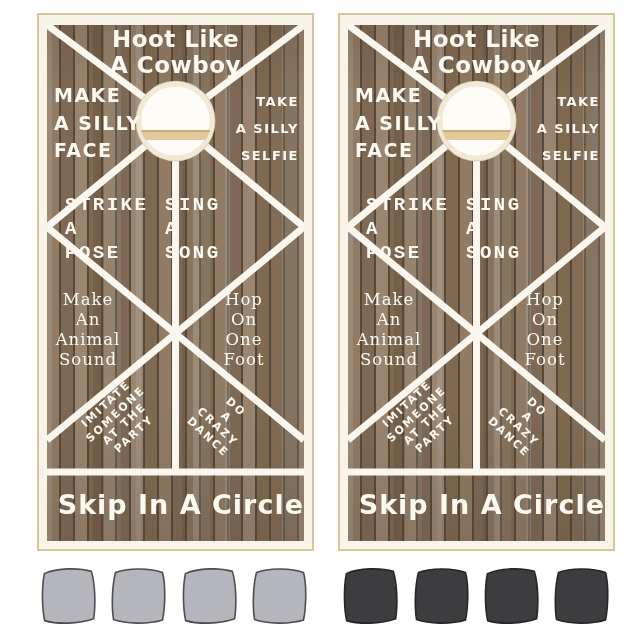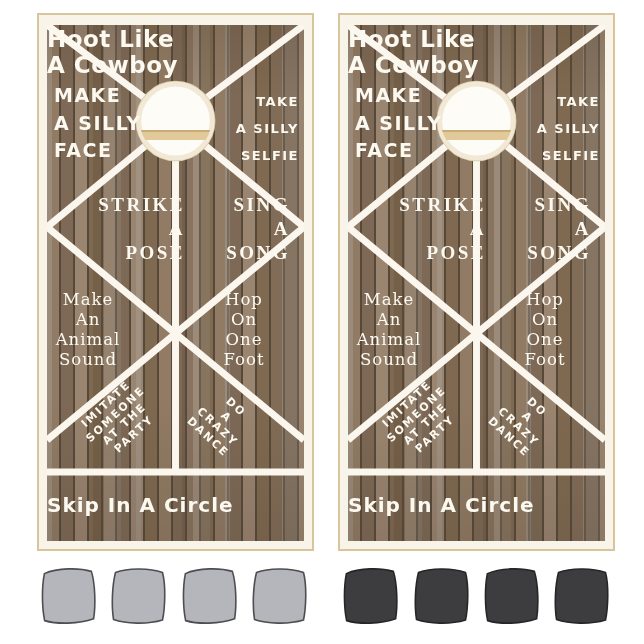--- a/index.html
+++ b/index.html
@@ -28,40 +28,40 @@
         rgba(163,158,148,.22) 57px 74px, rgba(0,0,0,0) 74px 89px),
       repeating-linear-gradient(90deg,
         #917b64 0 12.5px, #57493a 12.5px 14px,
         #7d6955 14px 26.5px, #57493a 26.5px 28px,
         #9a8570 28px 40.5px, #57493a 40.5px 42px,
         #7f6950 42px 54.5px, #57493a 54.5px 56px);
   }
   .lines-svg{position:absolute;left:0;top:0;width:100%;height:100%;}
   
   .btxt{position:absolute;color:#fcf9f1;white-space:nowrap;}
-  .t-top{left:0;right:0;top:1px;text-align:left;font-weight:bold;
+  .t-top{left:0;right:0;top:1px;text-align:center;font-weight:bold;
          font-size:23px;line-height:26px;letter-spacing:.5px;}
   .t-ul{left:7px;top:57px;text-align:left;font-weight:bold;
         font-size:19px;line-height:27.5px;letter-spacing:1.5px;}
   .t-ur{right:5px;top:63px;text-align:right;font-weight:bold;
         font-size:13px;line-height:27px;letter-spacing:1.5px;}
-  .t-mid{font-family:Liberation Serif, serif;font-weight:bold;
-         font-size:19px;line-height:24px;letter-spacing:2.5px;text-align:right;top:168px;}
+  .t-mid{font-family:Liberation Mono, monospace;font-weight:bold;
+         font-size:19px;line-height:24px;letter-spacing:2.5px;text-align:left;top:168px;}
   .t-ml{left:18px;width:120px;}
-  .t-mr{left:133px;width:110px;}
+  .t-mr{left:118px;width:110px;}
   .t-low{font-family:"DejaVu Serif","Liberation Serif",serif;
          font-size:16.5px;line-height:20px;letter-spacing:1px;text-align:center;top:265px;}
   .t-ll{left:-14px;width:110px;}
   .t-lr{left:142px;width:110px;}
   .t-diag{font-weight:bold;font-size:11px;line-height:13.5px;letter-spacing:2px;
           text-align:center;}
   .t-dl{left:73px;top:394px;transform:translate(-50%,-50%) rotate(-43deg);}
   .t-dr{left:175px;top:397px;transform:translate(-50%,-50%) rotate(43deg);}
-  .t-bottom{left:0;right:0;top:464px;text-align:left;font-weight:bold;
-            font-size:20px;line-height:32px;letter-spacing:1px;}
+  .t-bottom{left:0;right:0;top:464px;text-align:right;font-weight:bold;
+            font-size:27px;line-height:32px;letter-spacing:1px;}
   
   .bag{position:absolute;top:564px;width:60px;height:64px;}
   .bag svg{width:100%;height:100%;overflow:visible;}
   .bag-light path{fill:var(--bag-left-fill,#b4b6bc);stroke:var(--bag-left-stroke,#4e4e52);}
   .bag-dark  path{fill:var(--bag-right-fill,#3d3d3f);stroke:var(--bag-right-stroke,#262628);}
   .bag path{stroke-width:1.6;}
   .bag:nth-of-type(odd){transform:rotate(-1.5deg);}
   .bag:nth-of-type(even){transform:rotate(1.2deg);}
 </style>
 </head>

